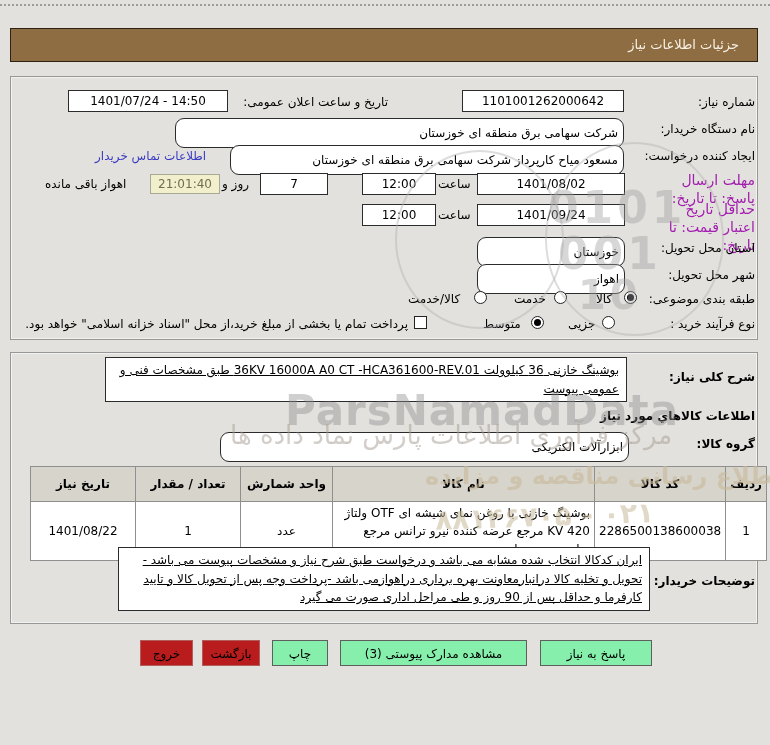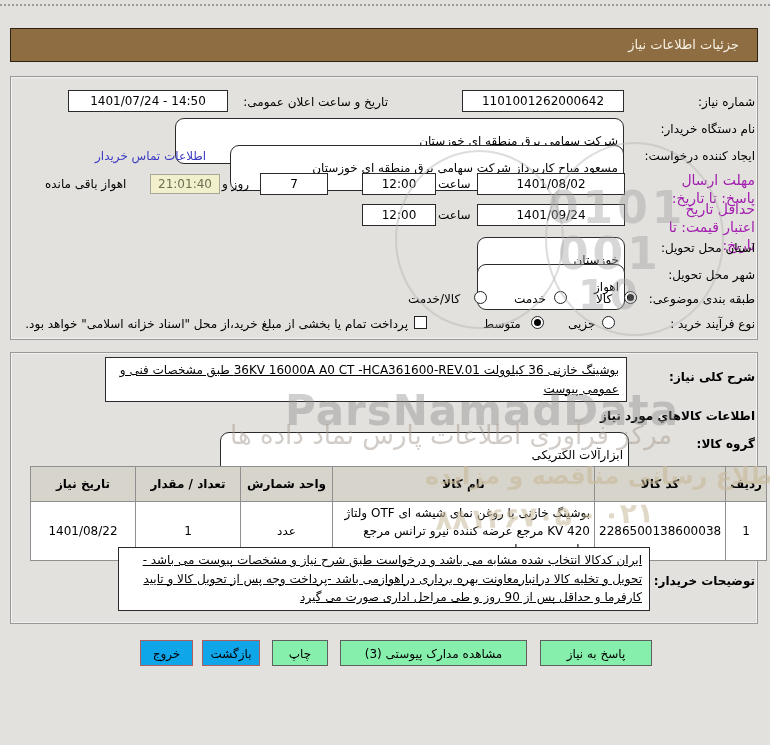--- a/index.html
+++ b/index.html
@@ -13,21 +13,21 @@
   .abs{position:absolute;}
   .lbl{font-size:12px;color:#000;white-space:nowrap;}
   .wraplbl{font-size:14px;color:#a21caf;text-align:right;line-height:1.3;}
   .bold{font-weight:bold;}
   .inp{
     position:absolute;height:20px;background:#fff;border:1px solid #2b2b2b;
     font-size:12px;line-height:20px;overflow:hidden;white-space:nowrap;color:#000;
     box-sizing:content-box;
   }
   .center{text-align:center;}
-  .rval{text-align:right;padding:12px 5px;border-radius:9px;}
+  .rval{text-align:right;padding:4px 5px;border-radius:9px;}
   .ltr{direction:ltr;unicode-bidi:embed;display:block;}
   .topdots{position:absolute;left:0;top:4px;width:770px;border-top:2px dotted #9b9b9b;}
   .titlebar{
     position:absolute;left:10px;top:28px;width:748px;height:34px;
     background:#8e6d43;border:1px solid #2e2313;box-sizing:border-box;
     color:#f7f1e3;font-size:13px;line-height:32px;padding-right:18px;
   }
   .panel{
     position:absolute;left:10px;width:748px;box-sizing:border-box;
     border:1px solid #979797;box-shadow:0 0 0 1px #f2f2f0 inset;
@@ -63,21 +63,21 @@
   table.goods th,table.goods td{border:1px solid #8f8f8f;padding:2px 4px;}
   table.goods th{background:#d7d4cb;font-weight:bold;height:30px;}
   table.goods td{background:#fff;height:44px;text-align:center;}
   td.name-cell{text-align:right !important;line-height:1.5;}
   .btn{
     position:absolute;top:640px;height:26px;box-sizing:border-box;
     font-size:12px;text-align:center;line-height:24px;cursor:pointer;
     font-family:inherit;
   }
   .btn.green{background:#86efac;border:1px solid #5f5f5f;}
-  .btn.pink{background:#0ea5e9;border:1px solid #b25c5c;}
+  .btn.pink{background:#b91c1c;border:1px solid #b25c5c;}
   
   #wm{position:absolute;left:0;top:0;width:770px;height:745px;pointer-events:none;}
   .wm-circle{position:absolute;border:2px solid rgba(180,180,180,.45);border-radius:50%;}
   .wm-digits{position:absolute;font-weight:bold;color:rgba(160,160,160,.42);letter-spacing:4px;}
   .wm-brand{position:absolute;font-weight:bold;font-size:42px;color:rgba(140,140,140,.42);letter-spacing:1px;direction:ltr;}
   .wm-callig{position:absolute;font-size:26px;color:rgba(165,155,145,.5);white-space:nowrap;}
   .wm-slogan{position:absolute;font-weight:bold;font-size:24px;color:rgba(200,185,155,.6);white-space:nowrap;}
   .wm-phone{position:absolute;font-weight:bold;font-size:28px;color:rgba(200,185,155,.55);white-space:nowrap;transform:rotate(-2deg);}
 </style>
 </head>

